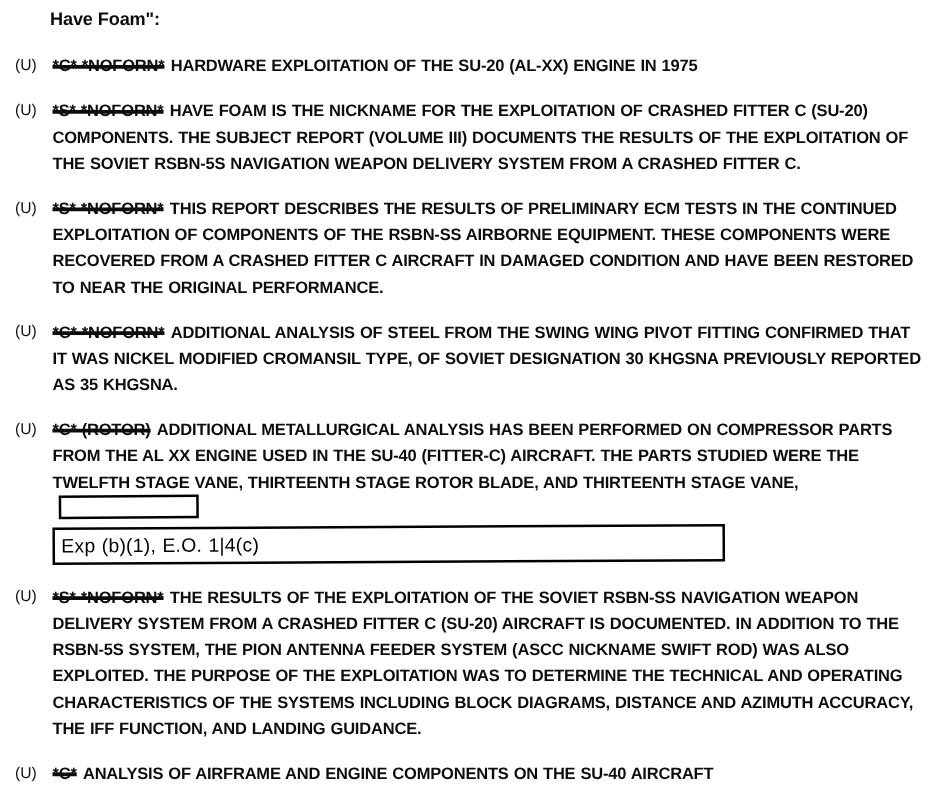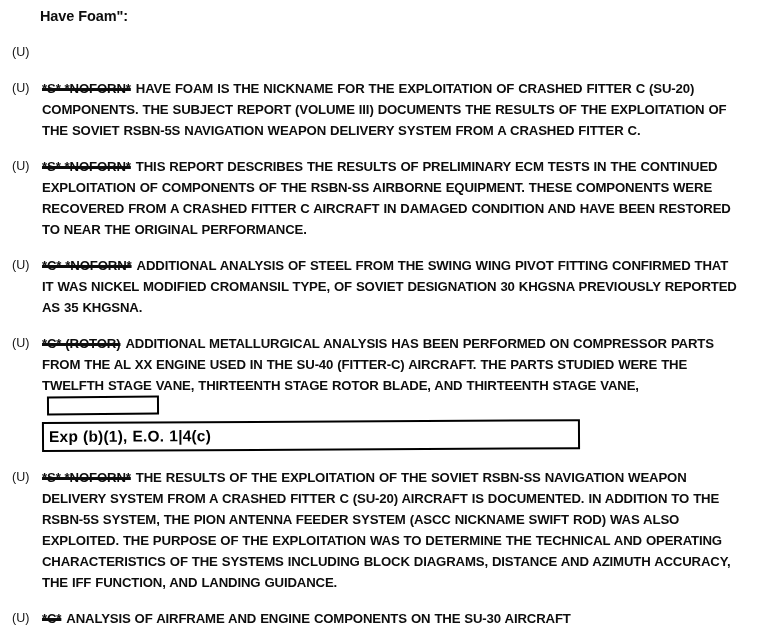--- a/index.html
+++ b/index.html
@@ -70,36 +70,37 @@
     width: 538px;
     min-height: 28px;
     border: 2px solid #000;
     margin-top: 1px;
     padding: 3px 5px 2px 5px;
     transform: rotate(-0.3deg);
     transform-origin: left center;
   }
   .stamp-text {
     font-family: "Liberation Sans", sans-serif;
-    font-weight: 700;
+    font-weight: 400;
     font-size: 15.5px;
     letter-spacing: 0.2px;
     line-height: 18px;
     color: #000;
   }
 </style>
 </head>
 <body>
 
 <div class="page">
 
   <div class="doc-title">Have Foam":</div>
 
   <div class="para">
     <span class="marker">(U)</span>
+    <span class="body"><span class="strike">*C* *NOFORN*</span><span>HARDWARE EXPLOITATION OF THE SU-20 (AL-XX) ENGINE IN 1975</span></span>
   </div>
 
   <div class="para">
     <span class="marker">(U)</span>
     <span class="body"><span class="strike">*S* *NOFORN*</span><span>HAVE FOAM IS THE NICKNAME FOR THE EXPLOITATION OF CRASHED FITTER C (SU-20) COMPONENTS. THE SUBJECT REPORT (VOLUME III) DOCUMENTS THE RESULTS OF THE EXPLOITATION OF THE SOVIET RSBN-5S NAVIGATION WEAPON DELIVERY SYSTEM FROM A CRASHED FITTER C.</span></span>
   </div>
 
   <div class="para">
     <span class="marker">(U)</span>
     <span class="body"><span class="strike">*S* *NOFORN*</span><span>THIS REPORT DESCRIBES THE RESULTS OF PRELIMINARY ECM TESTS IN THE CONTINUED EXPLOITATION OF COMPONENTS OF THE RSBN-SS AIRBORNE EQUIPMENT. THESE COMPONENTS WERE RECOVERED FROM A CRASHED FITTER C AIRCRAFT IN DAMAGED CONDITION AND HAVE BEEN RESTORED TO NEAR THE ORIGINAL PERFORMANCE.</span></span>
@@ -118,16 +119,16 @@
     </span>
   </div>
 
   <div class="para">
     <span class="marker">(U)</span>
     <span class="body"><span class="strike">*S* *NOFORN*</span><span>THE RESULTS OF THE EXPLOITATION OF THE SOVIET RSBN-SS NAVIGATION WEAPON DELIVERY SYSTEM FROM A CRASHED FITTER C (SU-20) AIRCRAFT IS DOCUMENTED. IN ADDITION TO THE RSBN-5S SYSTEM, THE PION ANTENNA FEEDER SYSTEM (ASCC NICKNAME SWIFT ROD) WAS ALSO EXPLOITED. THE PURPOSE OF THE EXPLOITATION WAS TO DETERMINE THE TECHNICAL AND OPERATING CHARACTERISTICS OF THE SYSTEMS INCLUDING BLOCK DIAGRAMS, DISTANCE AND AZIMUTH ACCURACY, THE IFF FUNCTION, AND LANDING GUIDANCE.</span></span>
   </div>
 
   <div class="para">
     <span class="marker">(U)</span>
-    <span class="body"><span class="strike">*C*</span><span>ANALYSIS OF AIRFRAME AND ENGINE COMPONENTS ON THE SU-30 AIRCRAFT</span></span>
+    <span class="body"><span class="strike">*C*</span><span>ANALYSIS OF AIRFRAME AND ENGINE COMPONENTS ON THE SU-40 AIRCRAFT</span></span>
   </div>
 
 </div>
 
 </body></html>

